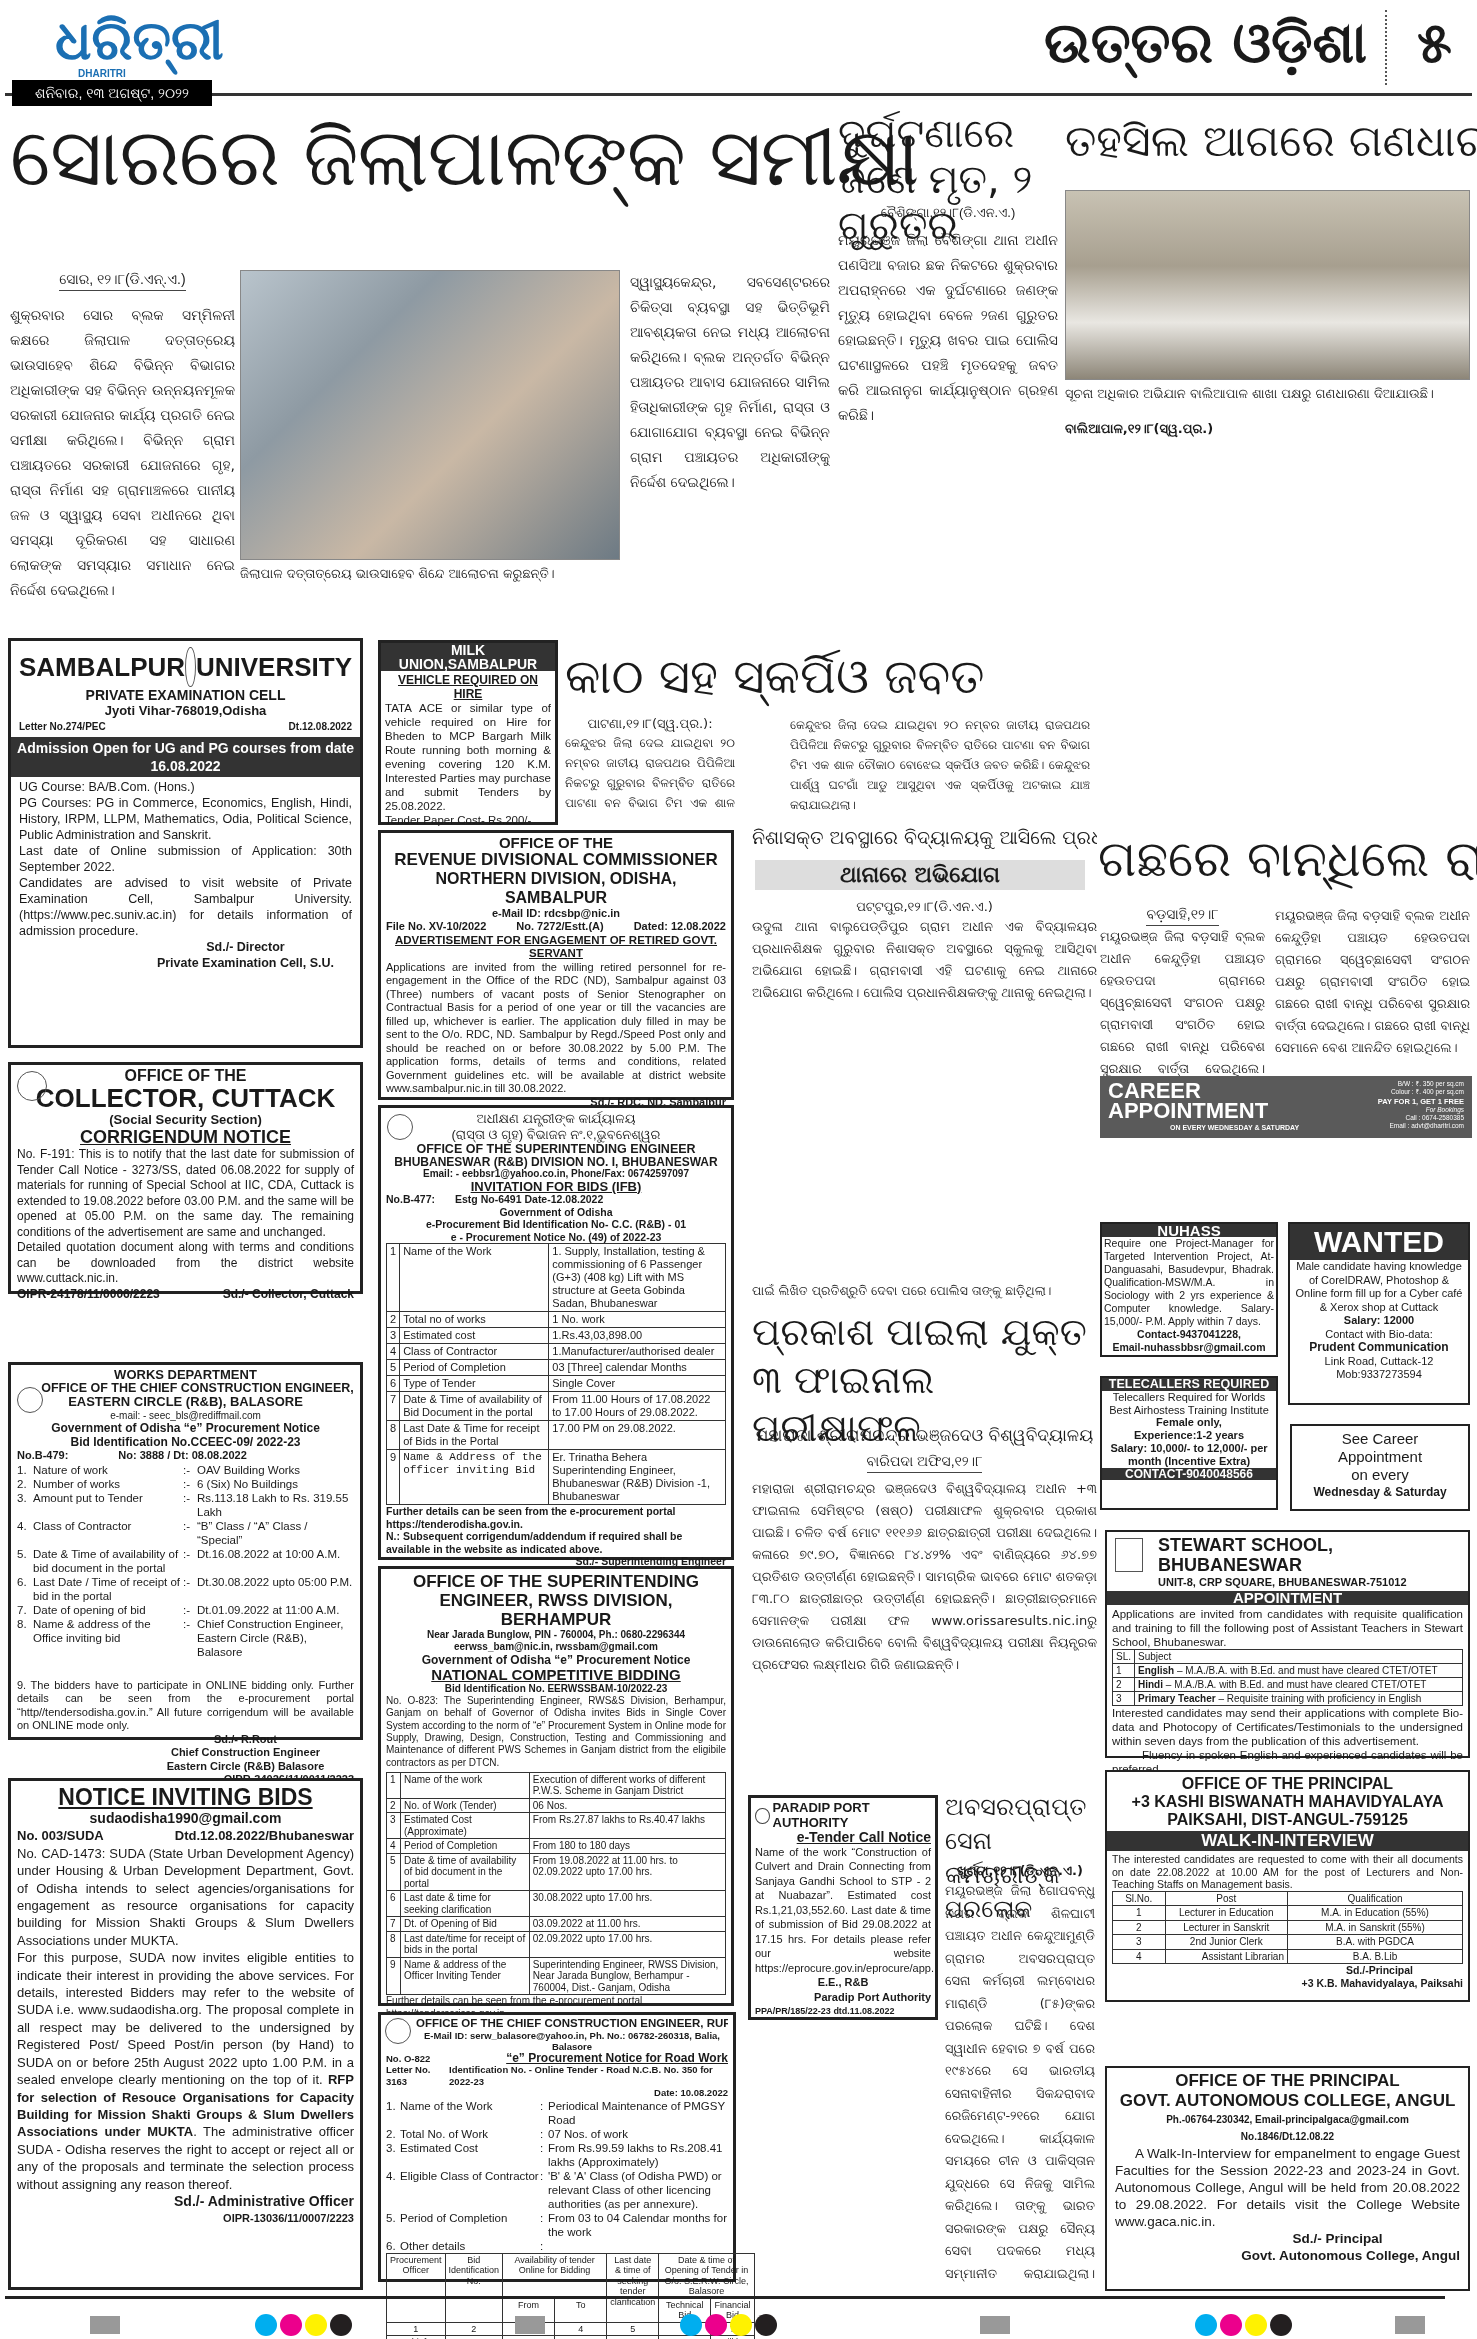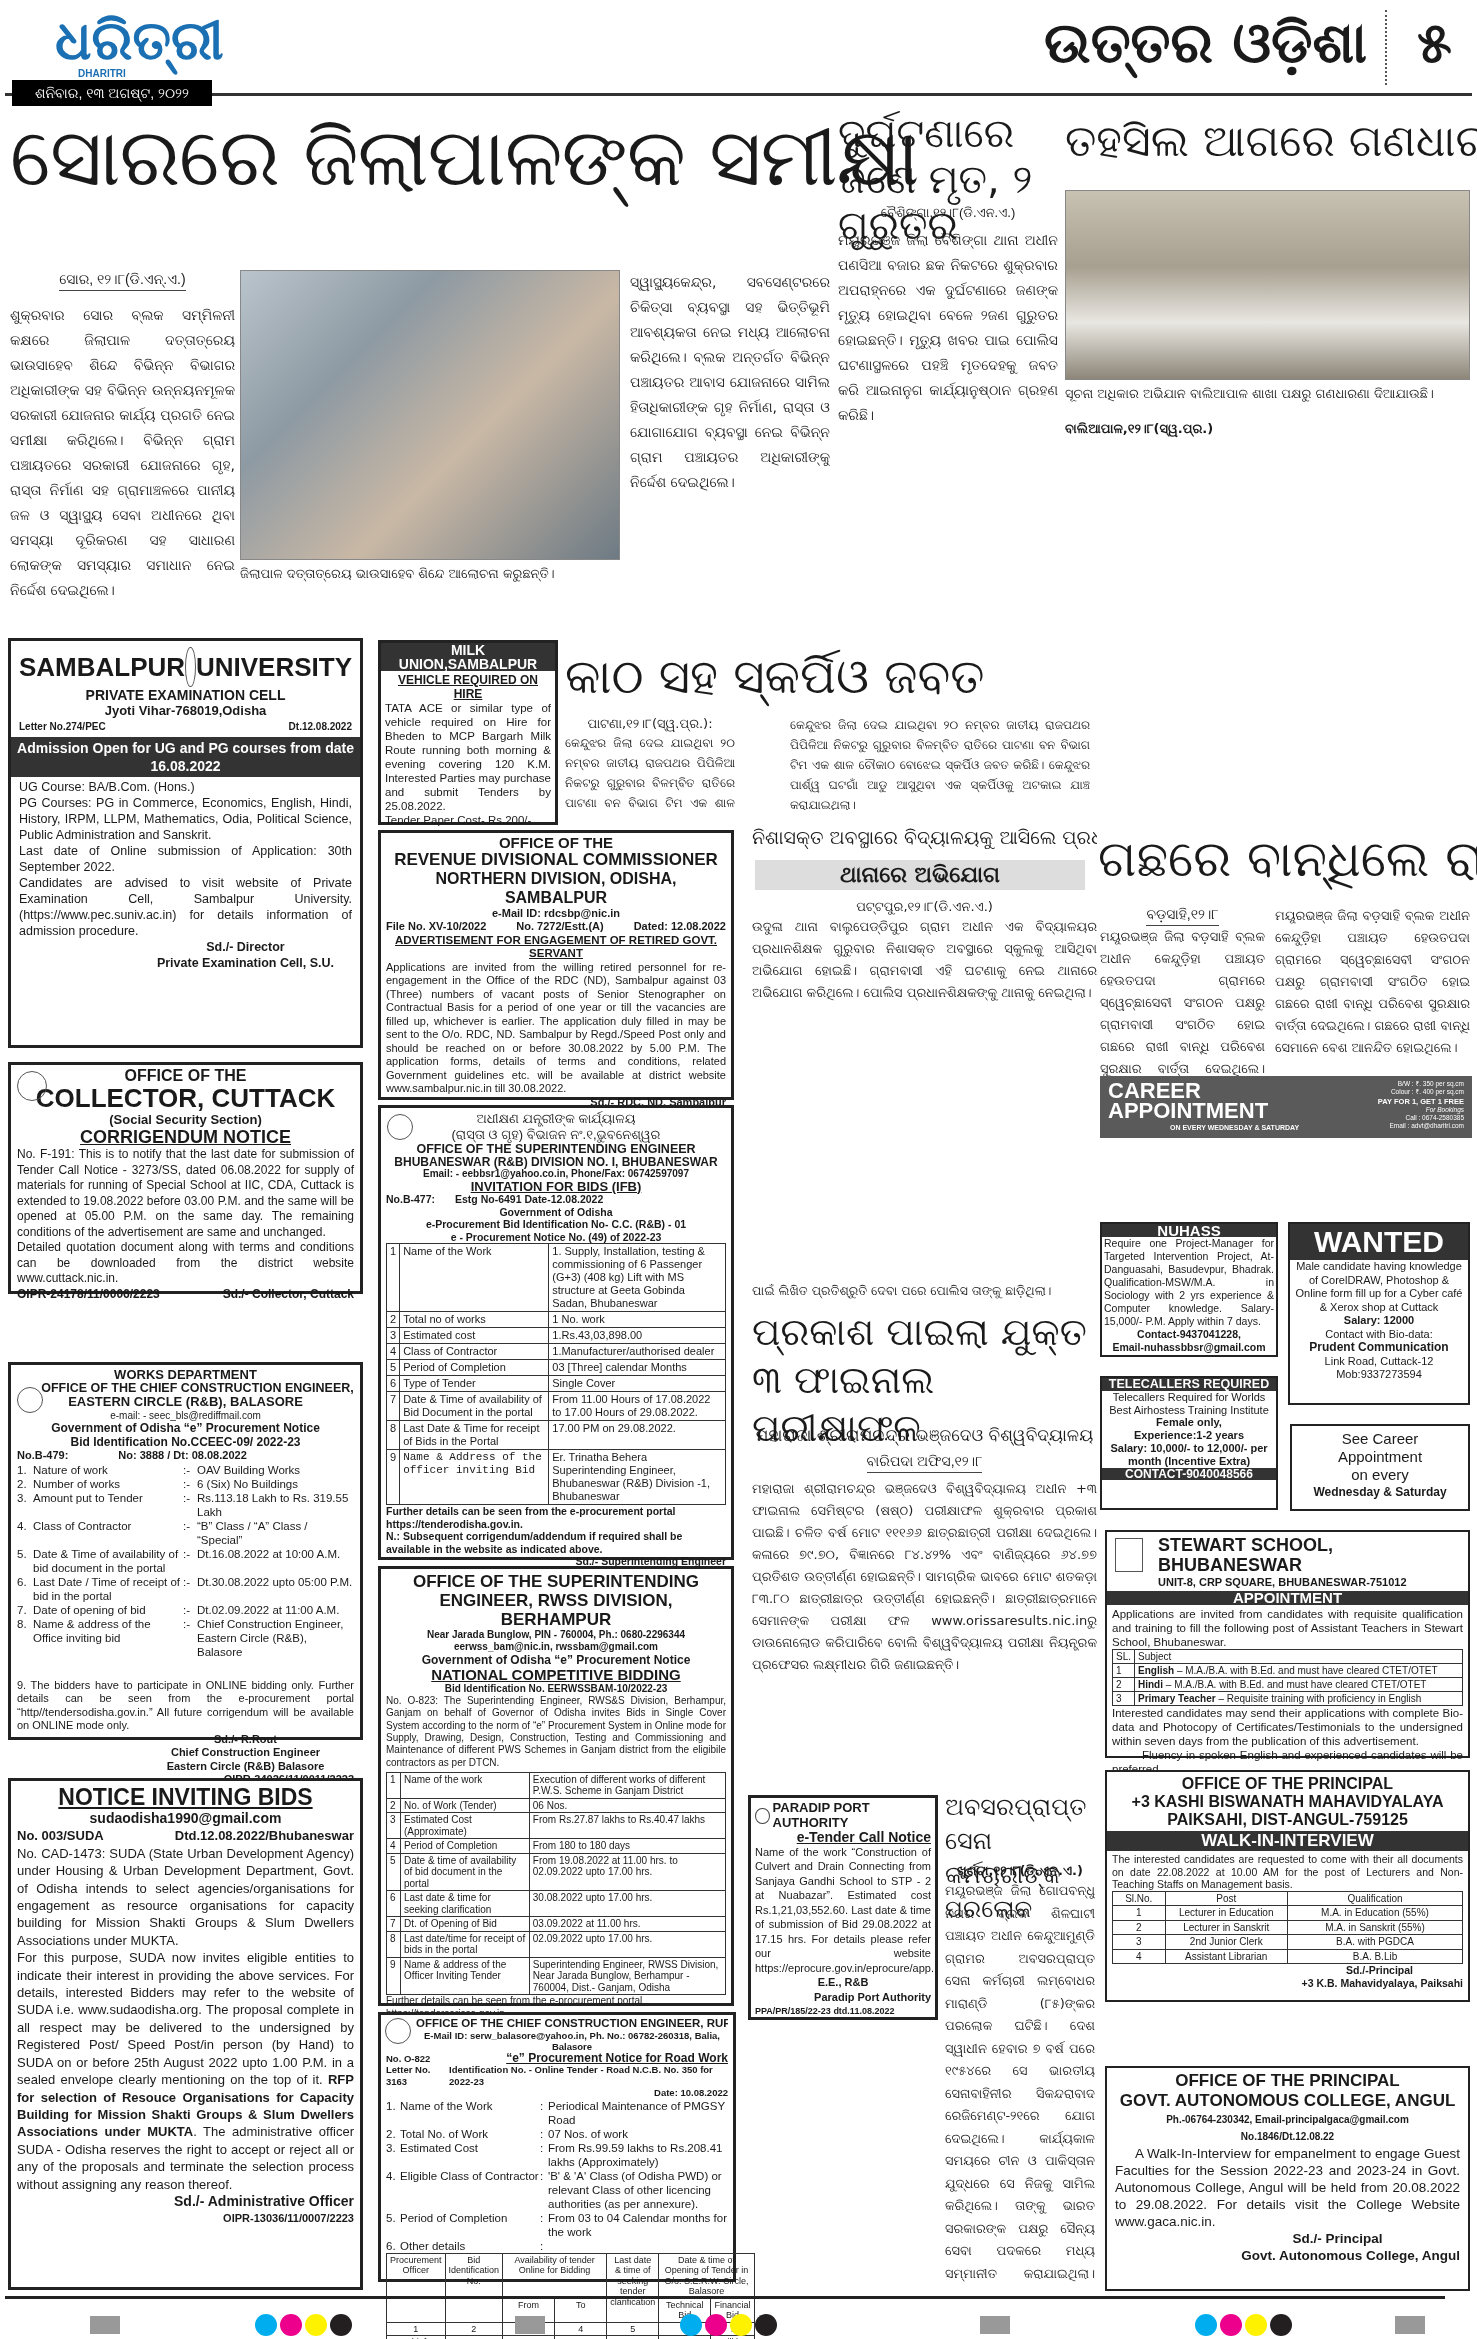--- a/index.html
+++ b/index.html
@@ -176,21 +176,21 @@
       <div class="kv" style="grid-template-columns: 16px 150px 14px 1fr;">
         <span>6.</span>
         <span>Last Date / Time of receipt of bid in the portal</span>
         <span>:-</span>
         <span>Dt.30.08.2022 upto 05:00 P.M.</span>
       </div>
       <div class="kv" style="grid-template-columns: 16px 150px 14px 1fr;">
         <span>7.</span>
         <span>Date of opening of bid</span>
         <span>:-</span>
-        <span>Dt.02.09.2022 at 11:00 A.M.</span>
+        <span>Dt.01.09.2022 at 11:00 A.M.</span>
       </div>
       <div class="kv" style="grid-template-columns: 16px 150px 14px 1fr;">
         <span>8.</span>
         <span>Name &amp; address of the Office inviting bid</span>
         <span>:-</span>
         <span>Chief Construction Engineer, Eastern Circle (R&amp;B), Balasore</span>
       </div>
     </div>
   <p style="margin-top:20px">9. The bidders have to participate in ONLINE bidding only. Further details can be seen from the e-procurement portal “http//tendersodisha.gov.in.” All future corrigendum will be available on ONLINE mode only.</p>
   <div class="c b" style="padding-left:120px">Sd./- R.Rout</div>
@@ -577,21 +577,21 @@
           <td style="width: 35%;">Lecturer in Sanskrit</td>
           <td>M.A. in Sanskrit (55%)</td>
         </tr>
         <tr>
           <td style="width: 15%;">3</td>
           <td style="width: 35%;">2nd Junior Clerk</td>
           <td>B.A. with PGDCA</td>
         </tr>
         <tr>
           <td style="width: 15%;">4</td>
-          <td style="width: 35%;">Assistant Librarian</td>
+          <td style="width: 35%; text-align: right;">Assistant Librarian</td>
           <td>B.A. B.Lib</td>
         </tr>
       </tbody>
   </table>
   <div class="r b" style="padding-right:50px">Sd./-Principal</div>
   <div class="r b">+3 K.B. Mahavidyalaya, Paiksahi</div>
 </div>
 
 <div class="abs ad" style="left:1105px;top:2066px;width:365px;height:225px;padding:3px 8px;font-size:13.5px;line-height:17px;border-width:2px">
   <div class="c b" style="font-size:17px;line-height:20px">OFFICE OF THE PRINCIPAL</div>

